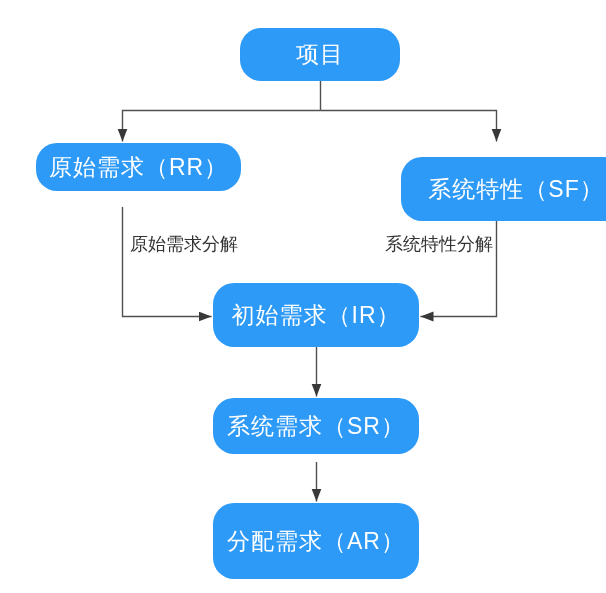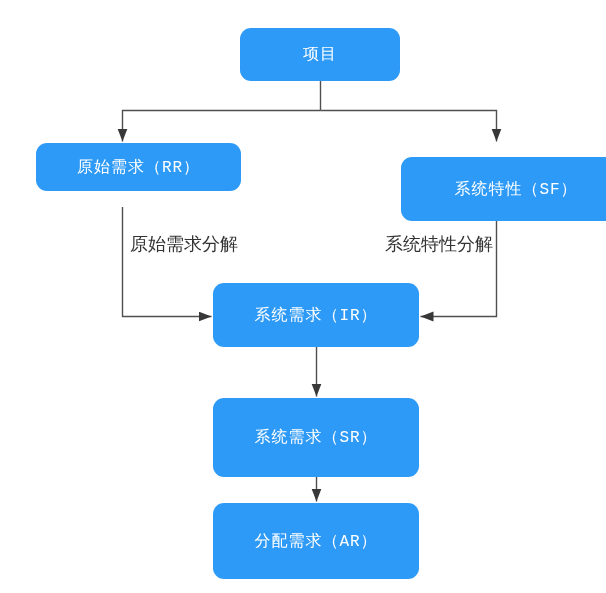--- a/index.html
+++ b/index.html
@@ -24,28 +24,27 @@
     fill: none;
     stroke: var(--edge-color, #4f4f4f);
     stroke-width: 1.4;
   }
   .node {
     position: absolute;
     box-sizing: border-box;
     display: flex;
     align-items: center;
     justify-content: center;
-    border-radius: 11px;
+    border-radius: 21px;
     background: var(--node-fill, #2E9AF7);
     color: var(--node-text, #ffffff);
-    font-size: 16px;
+    font-size: 23px;
     letter-spacing: 1px;
     white-space: nowrap;
     text-align: center;
-    font-family: Liberation Mono, monospace;
   }
   .edge-label {
     position: absolute;
     font-size: 18px;
     line-height: 22px;
     color: var(--label-color, #333333);
     white-space: nowrap;
     font-family: Liberation Serif, serif;
   }
 </style>
@@ -66,21 +65,21 @@
         <polyline points="122.5,207 122.5,316.5 211.5,316.5" class="edge" marker-end="url(#arrowhead)"></polyline>
         <polyline points="496.5,207 496.5,316.5 420.5,316.5" class="edge" marker-end="url(#arrowhead)"></polyline>
         <polyline points="316.5,347 316.5,396.5" class="edge" marker-end="url(#arrowhead)"></polyline>
         <polyline points="316.5,462 316.5,501.5" class="edge" marker-end="url(#arrowhead)"></polyline>
       </g>
   </svg>
   <div id="node-layer">
       <div class="node" style="left: 240px; top: 28px; width: 160px; height: 53px;">项目</div>
       <div class="node" style="left: 36px; top: 143px; width: 205px; height: 48px;">原始需求（RR）</div>
       <div class="node" style="left: 401px; top: 157px; width: 230px; height: 64px;">系统特性（SF）</div>
-      <div class="node" style="left: 213px; top: 283px; width: 206px; height: 64px;">系统需求（IR）</div>
-      <div class="node" style="left: 213px; top: 398px; width: 206px; height: 79px;">系统需求（SR）</div>
+      <div class="node" style="left: 213px; top: 283px; width: 206px; height: 64px;">初始需求（IR）</div>
+      <div class="node" style="left: 213px; top: 398px; width: 206px; height: 56px;">系统需求（SR）</div>
       <div class="node" style="left: 213px; top: 503px; width: 206px; height: 76px;">分配需求（AR）</div>
     </div>
   <div id="label-layer">
       <div class="edge-label" style="top: 233px; left: 130px;">原始需求分解</div>
       <div class="edge-label" style="top: 233px; right: 113px; margin-left: 11px;">系统特性分解</div>
     </div>
 </div>
 
 </body></html>

